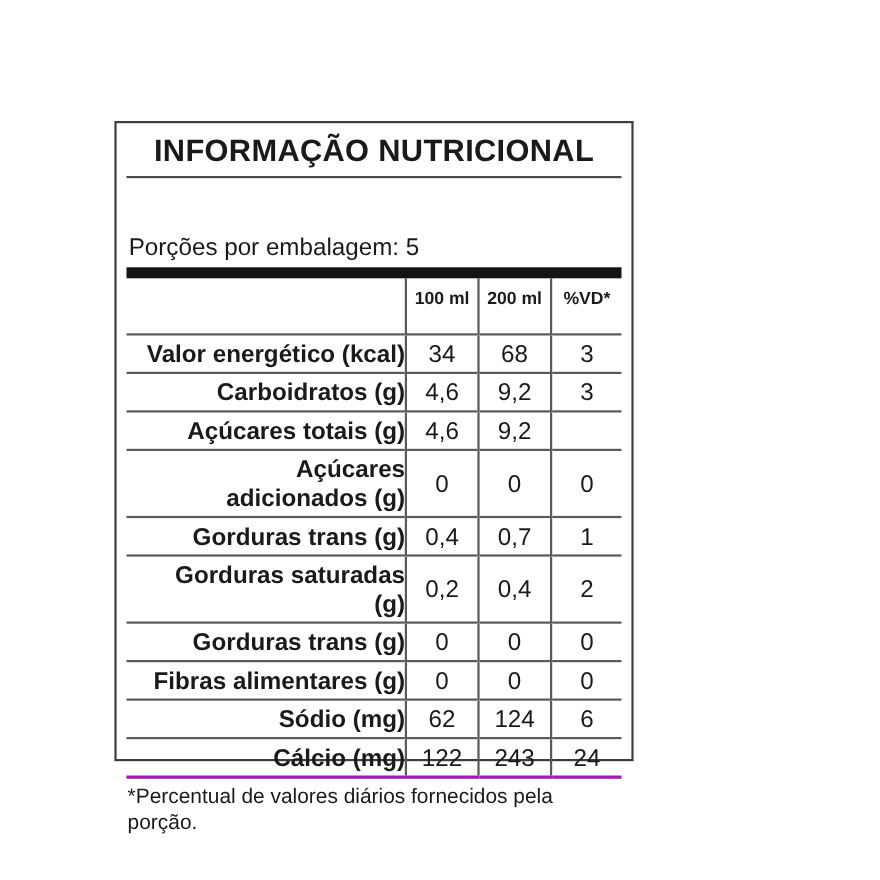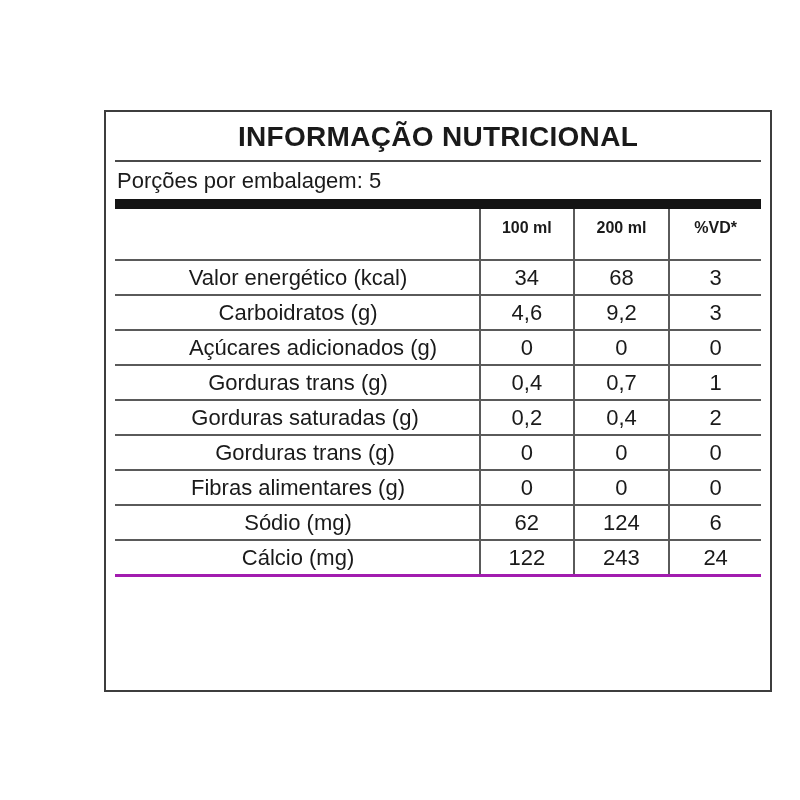--- a/index.html
+++ b/index.html
@@ -8,39 +8,40 @@
     width: 800px;
     height: 800px;
     background: #ffffff;
     font-family: "Liberation Sans", sans-serif;
     color: #1a1a1a;
   }
   .label-box {
     position: absolute;
     left: 104px;
     top: 110px;
-    width: 668px;
+    width: 472px;
     height: 582px;
     box-sizing: border-box;
     border: 2px solid #3d3d3d;
     background: #ffffff;
     padding: 0 9px;
   }
   .title {
     text-align: center;
     font-weight: bold;
     font-size: 28px;
     line-height: 32px;
     padding: 9px 0 7px 0;
     border-bottom: 2px solid #4a4a4a;
     letter-spacing: 0.3px;
     white-space: nowrap;
   }
   .serving-block {
     padding: 3px 0 3px 2px;
+    margin-top: 44px;
   }
   .serving-block p {
     margin: 0;
     font-size: 22px;
     line-height: 31px;
   }
   .thick-bar {
     height: 10px;
     background: #141414;
   }
@@ -59,21 +60,21 @@
   tbody td {
     font-size: 22px;
     line-height: 26px;
     padding: 4px 0 3px 0;
     border-top: 2px solid #5a5a5a;
   }
   th.val, td.val {
     border-left: 2px solid #5a5a5a;
     text-align: center;
   }
-  td.name { text-align: center; }
+  td.name { text-align: right; font-weight: bold; }
   td.ind0 { padding-left: 2px; }
   td.ind1 { padding-left: 16px; }
   td.ind2 { padding-left: 32px; }
   tbody tr:last-child td {
     border-bottom: 3px solid #a21caf;
   }
   .footnote {
     font-size: 19px;
     line-height: 24px;
     padding: 5px 0 0 1px;
@@ -114,20 +115,26 @@
           <td class="val">68</td>
           <td class="val">3</td>
         </tr>
         <tr>
           <td class="name ind0">Carboidratos (g)</td>
           <td class="val">4,6</td>
           <td class="val">9,2</td>
           <td class="val">3</td>
         </tr>
         <tr>
+          <td class="name ind1">Açúcares totais (g)</td>
+          <td class="val">4,6</td>
+          <td class="val">9,2</td>
+          <td class="val"></td>
+        </tr>
+        <tr>
           <td class="name ind2">Açúcares adicionados (g)</td>
           <td class="val">0</td>
           <td class="val">0</td>
           <td class="val">0</td>
         </tr>
         <tr>
           <td class="name ind0">Gorduras trans (g)</td>
           <td class="val">0,4</td>
           <td class="val">0,7</td>
           <td class="val">1</td>
@@ -158,14 +165,15 @@
         </tr>
         <tr>
           <td class="name ind0">Cálcio (mg)</td>
           <td class="val">122</td>
           <td class="val">243</td>
           <td class="val">24</td>
         </tr>
       </tbody>
   </table>
 
+  <div class="footnote">*Percentual de valores diários fornecidos pela porção.</div>
 
 </div>
 
 </body></html>

